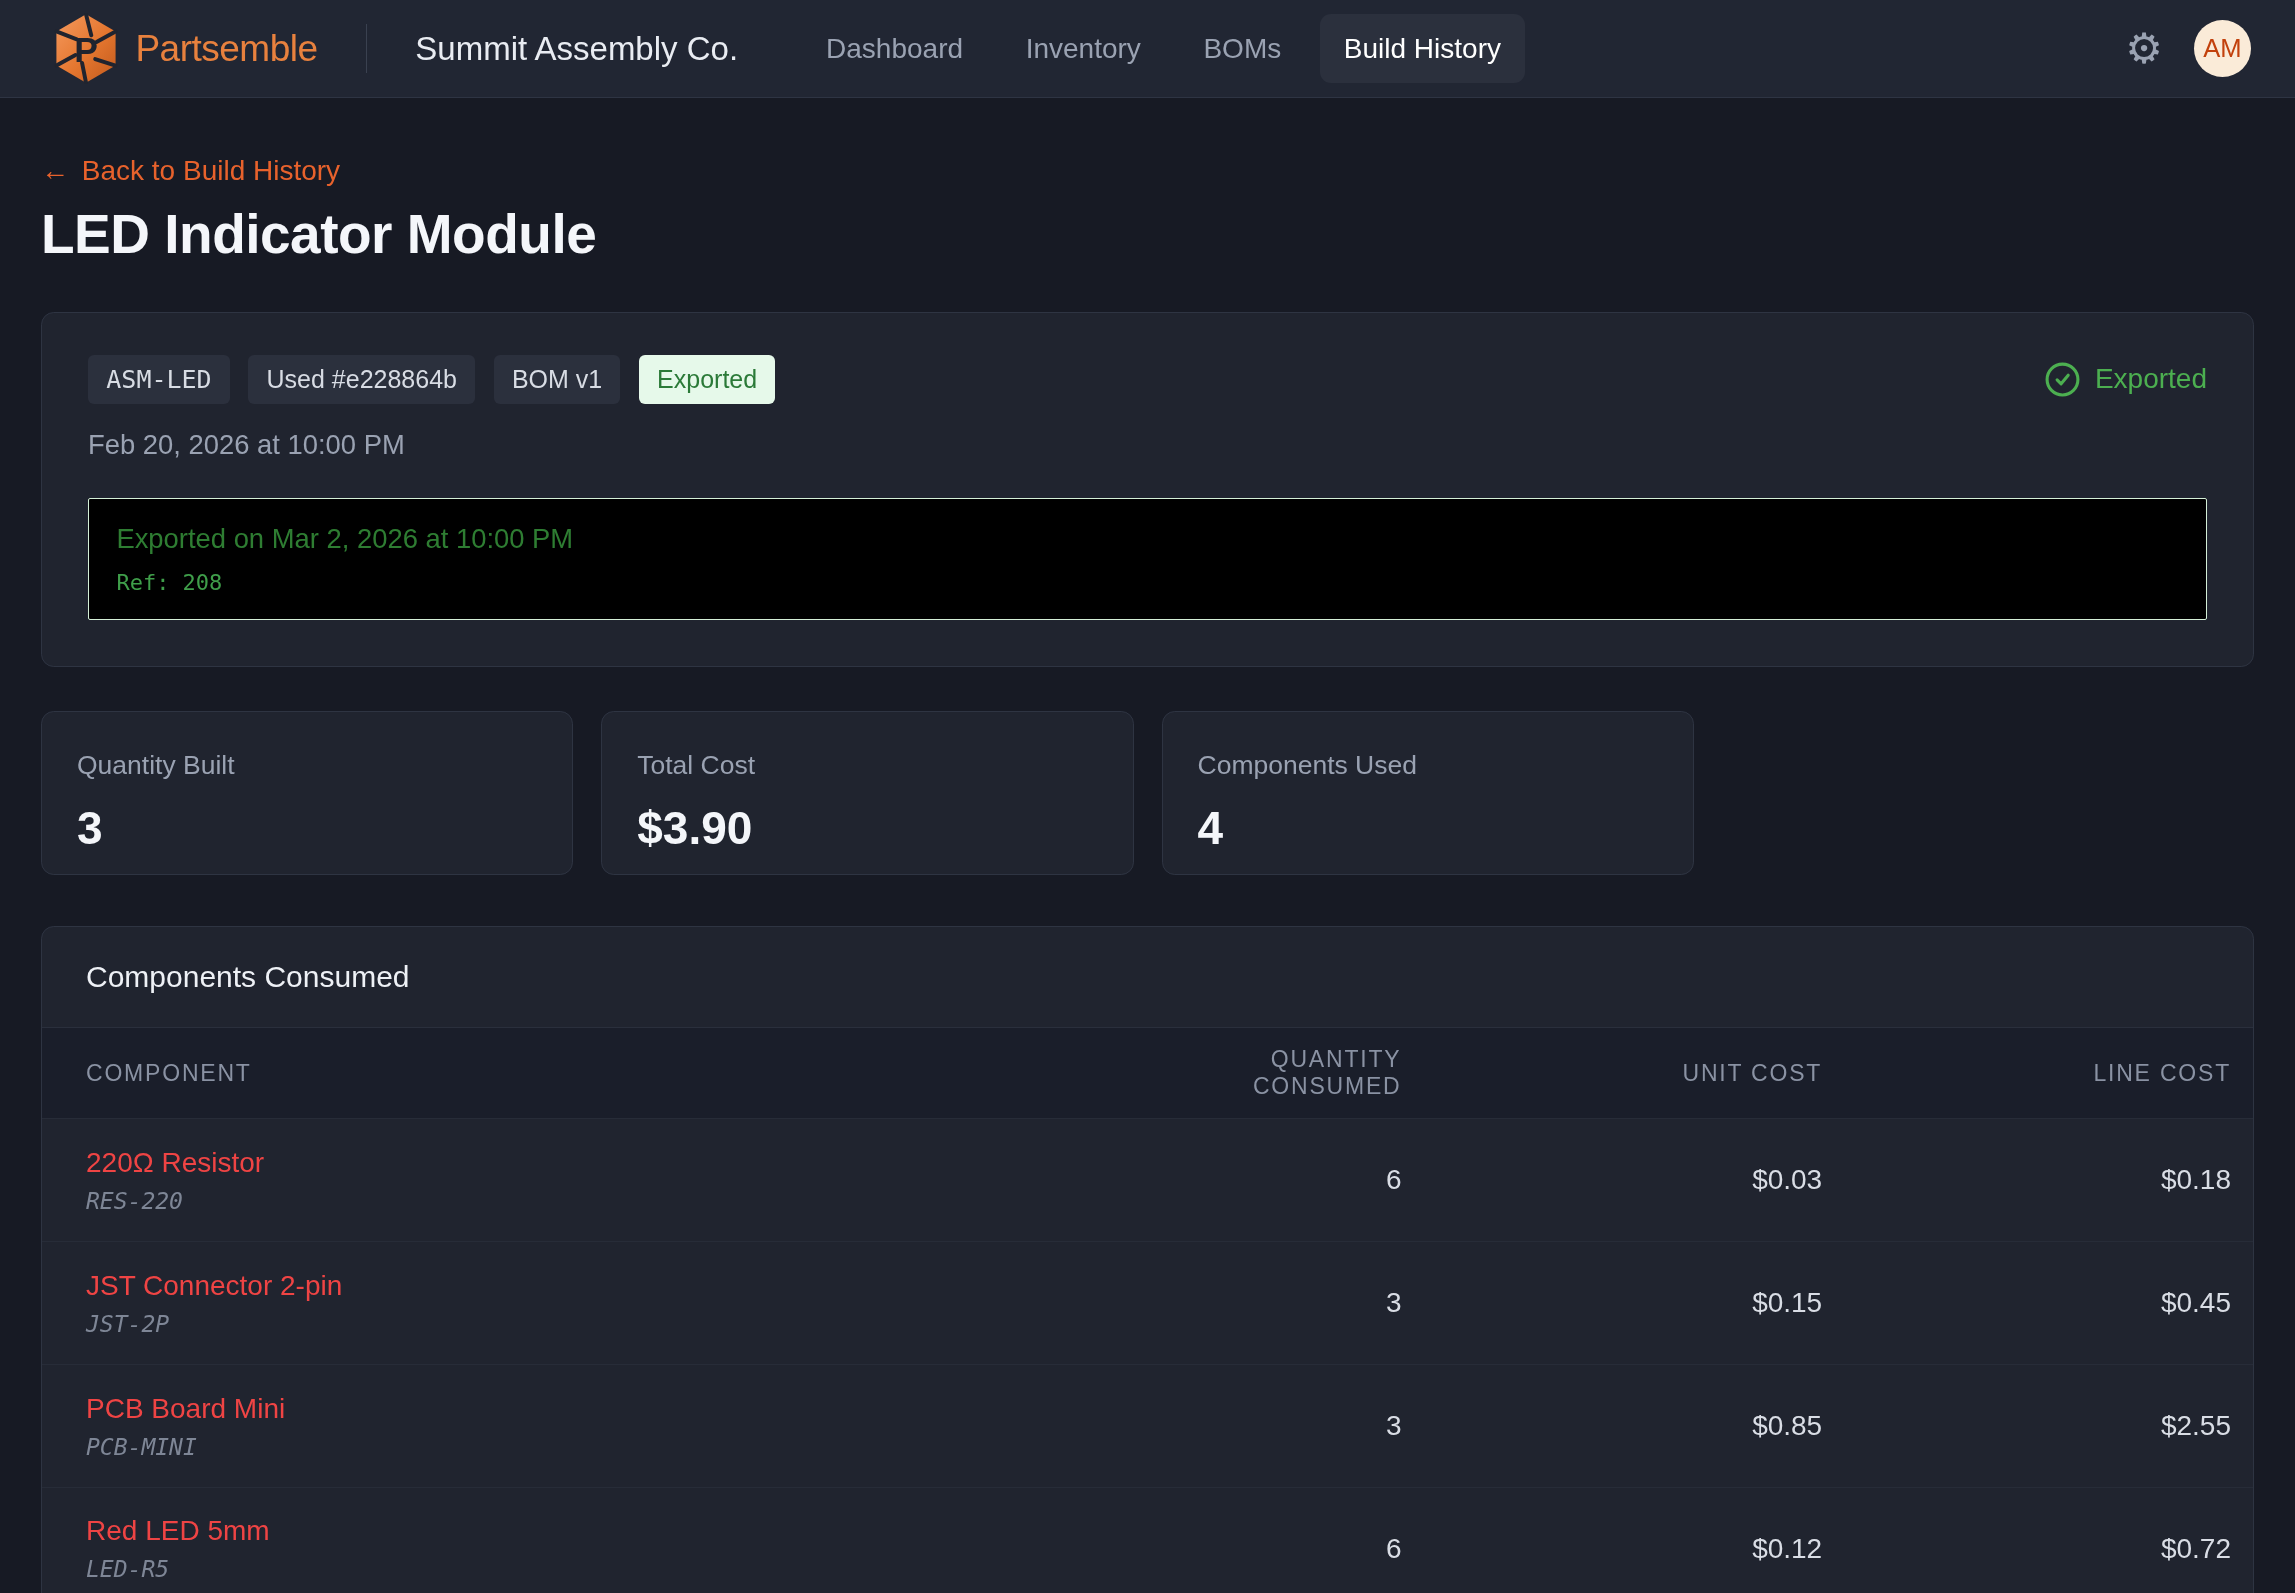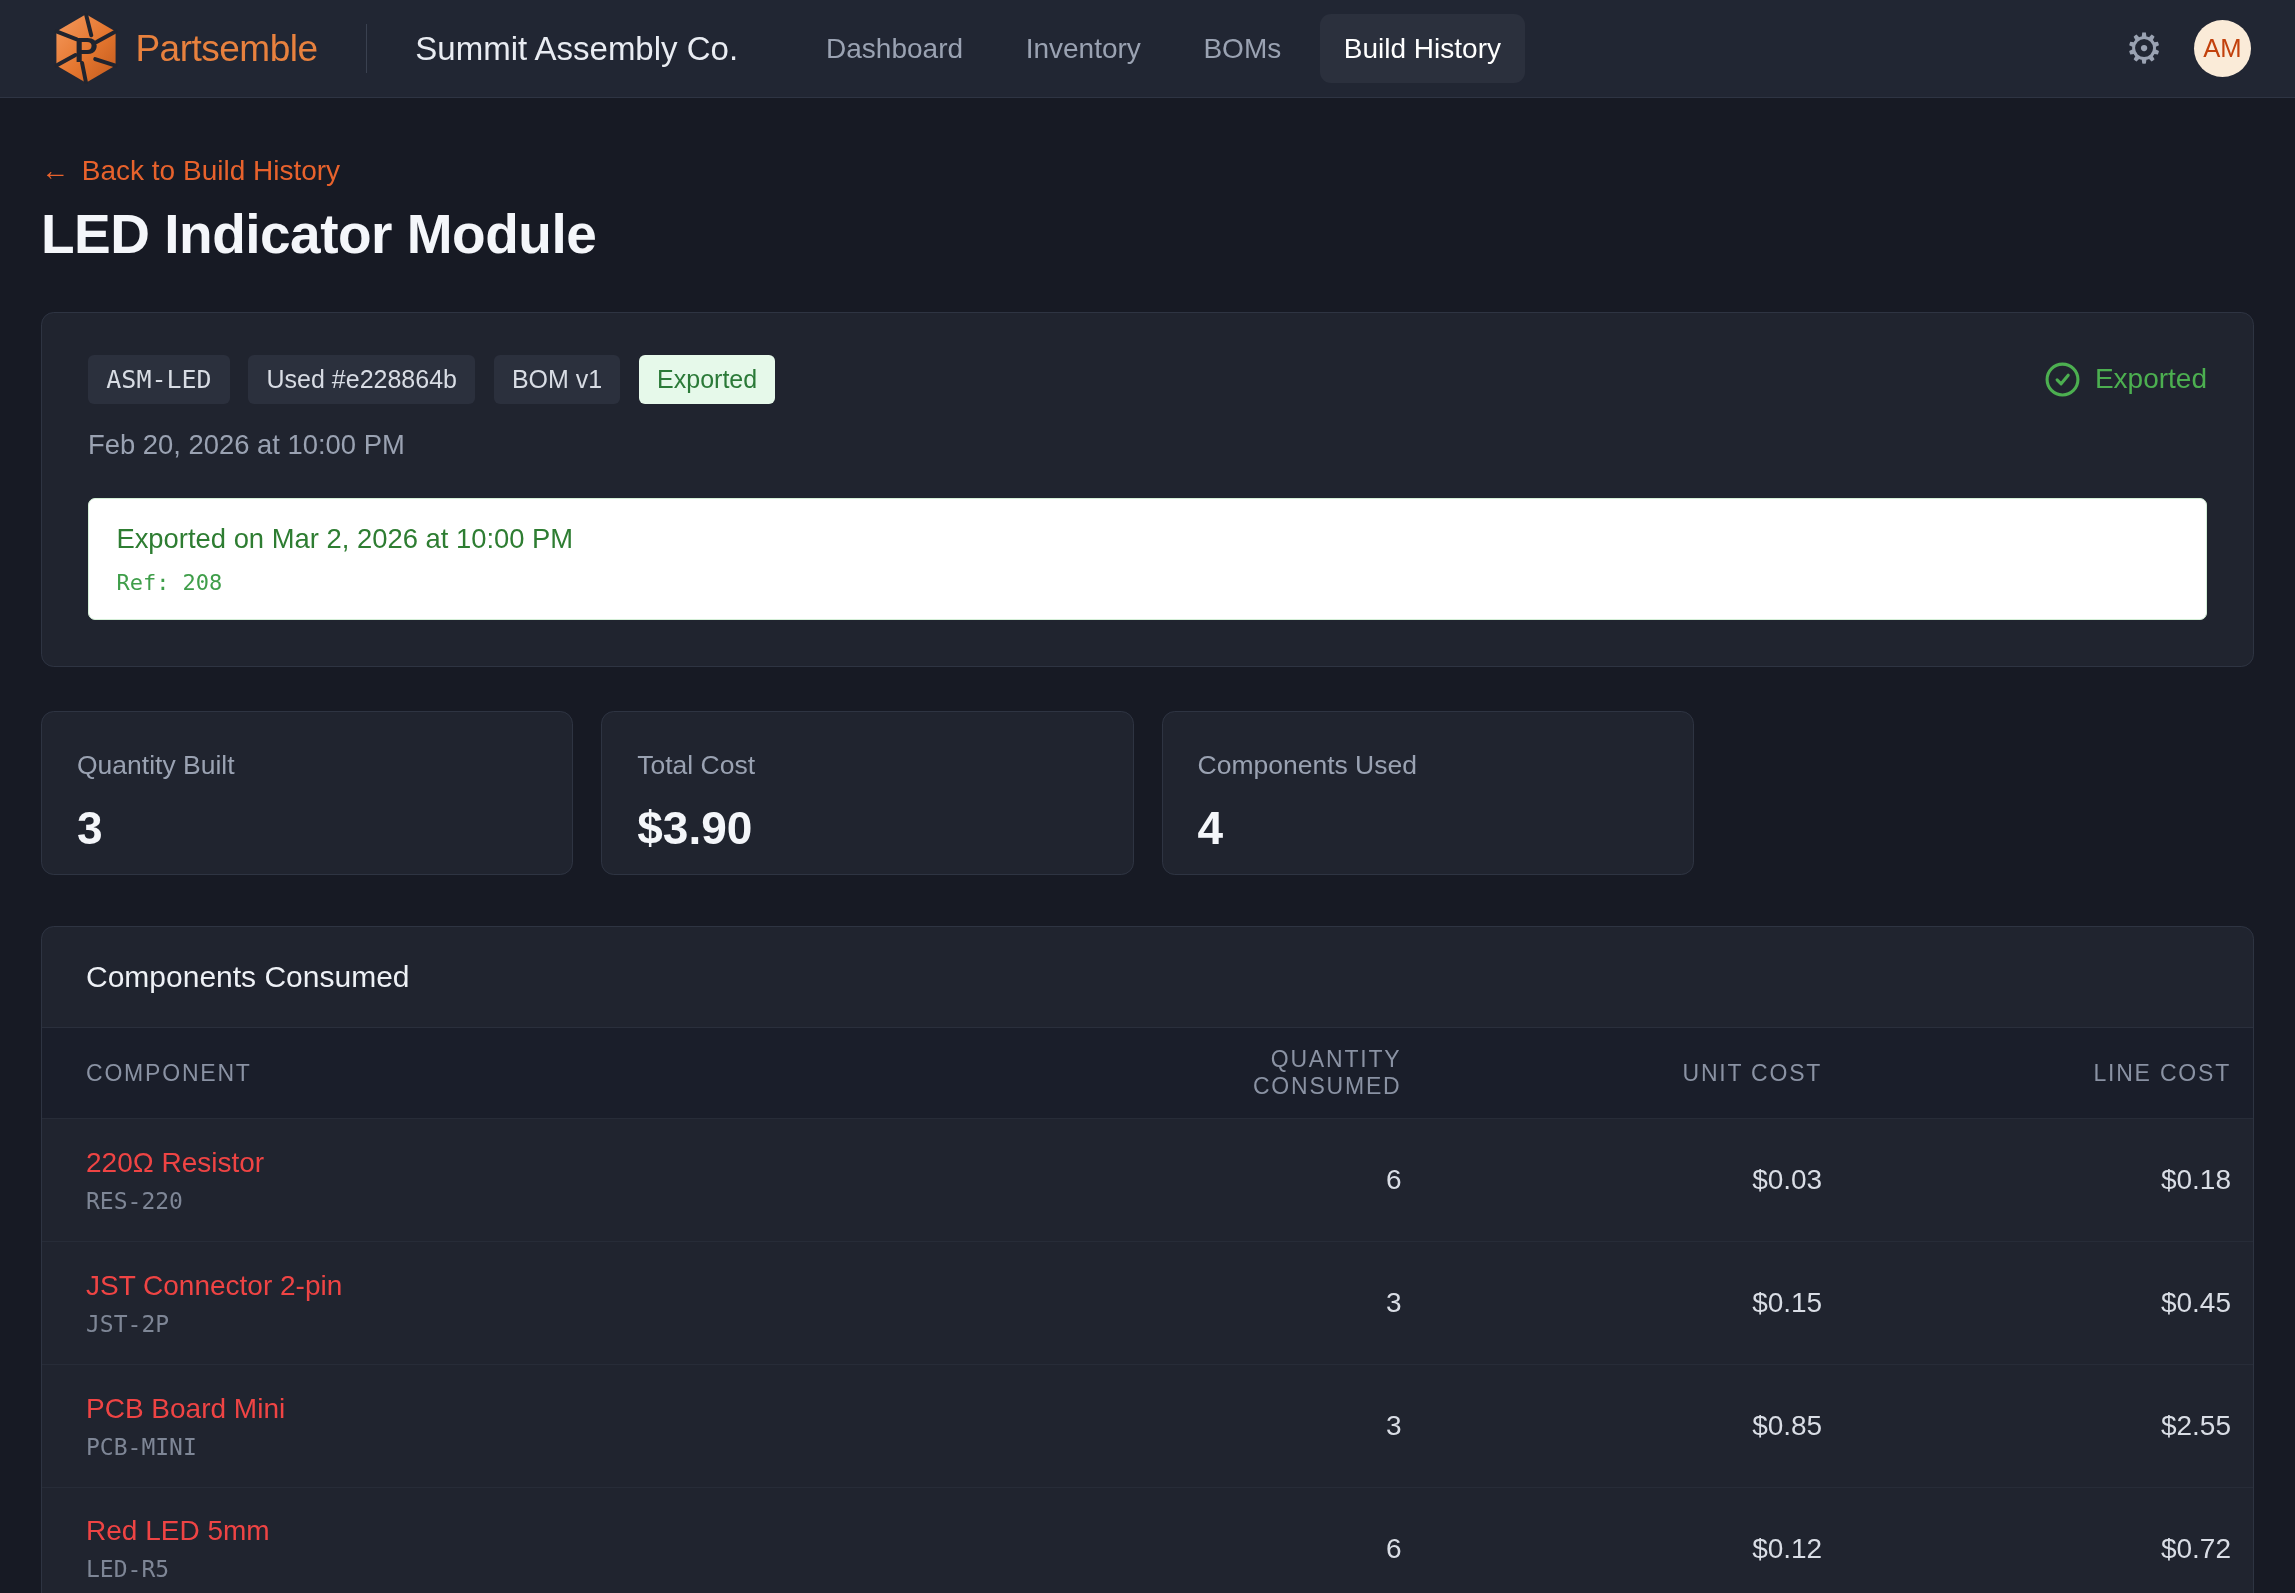--- a/index.html
+++ b/index.html
@@ -80,23 +80,23 @@
     white-space: nowrap;
   }
   .badge.green {
     background: #e6f9ea; color: #2b7a38;
   }
   .status-indicator { display: flex; align-items: center; gap: 13.7px; }
   .status-indicator span { font-size: 28px; color: #4caf50; }
   .build-date { margin-top: 25.6px; font-size: 27.4px; color: #9aa2b2; }
   .export-banner {
     margin-top: 37px;
-    background: #ffffff;
+    background: #000000;
     border: 1.8px solid #d4efd7;
-    border-radius: 7px;
+    border-radius: 2px;
     padding: 24px 27.4px;
   }
   .export-banner-line { font-size: 27.4px; color: #2e7d32; }
   .export-banner-ref { margin-top: 14.6px; font-size: 22px; color: #3f9e4a; }
 
   
   .stats {
     margin-top: 44px;
     display: grid; grid-template-columns: repeat(4, 1fr); gap: 28px;
   }
@@ -123,21 +123,21 @@
   thead th:last-child { padding-right: 22px; }
   tbody td {
     border-top: 1.8px solid #272c38;
     padding: 27.4px 0;
     font-size: 28px; color: #d9dde5;
     text-align: right; vertical-align: middle;
   }
   tbody td:first-child { text-align: left; padding-left: 44px; }
   tbody td:last-child { padding-right: 22px; }
   .comp-name { font-size: 28px; color: #ef4444; }
-  .comp-code { margin-top: 9.1px; font-size: 23px; color: #7e8696; }
+  .comp-code { margin-top: 9.1px; font-size: 23px; color: #7e8696; font-style: italic; }
 </style>
 </head>
 <body>
 
 <header class="topnav">
   <div class="brand">
     <span style="display:inline-flex;">
       <svg width="66" height="71" viewBox="0 0 100 108">
         <defs>
           <linearGradient id="hexgrad" x1="0" y1="0" x2="1" y2="1">

